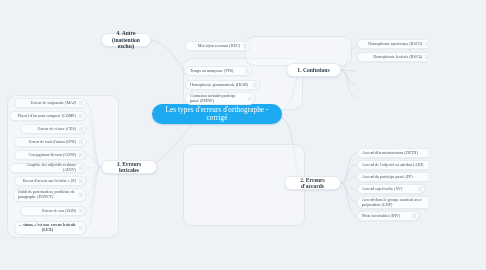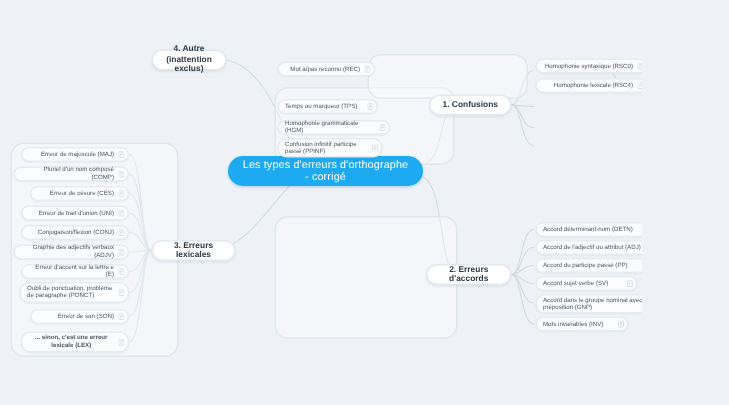--- a/index.html
+++ b/index.html
@@ -5,21 +5,21 @@
   html, body {
     margin: 0;
     padding: 0;
     background: #eef2f6;
   }
   #canvas {
     position: relative;
     width: 428px;
     height: 270px;
     background: #eef2f6;
-    font-family: Liberation Sans, sans-serif;
+    font-family: Liberation Serif, serif;
     overflow: hidden;
   }
   #edges {
     position: absolute;
     left: 0;
     top: 0;
     width: 486px;
     height: 270px;
     pointer-events: none;
   }

